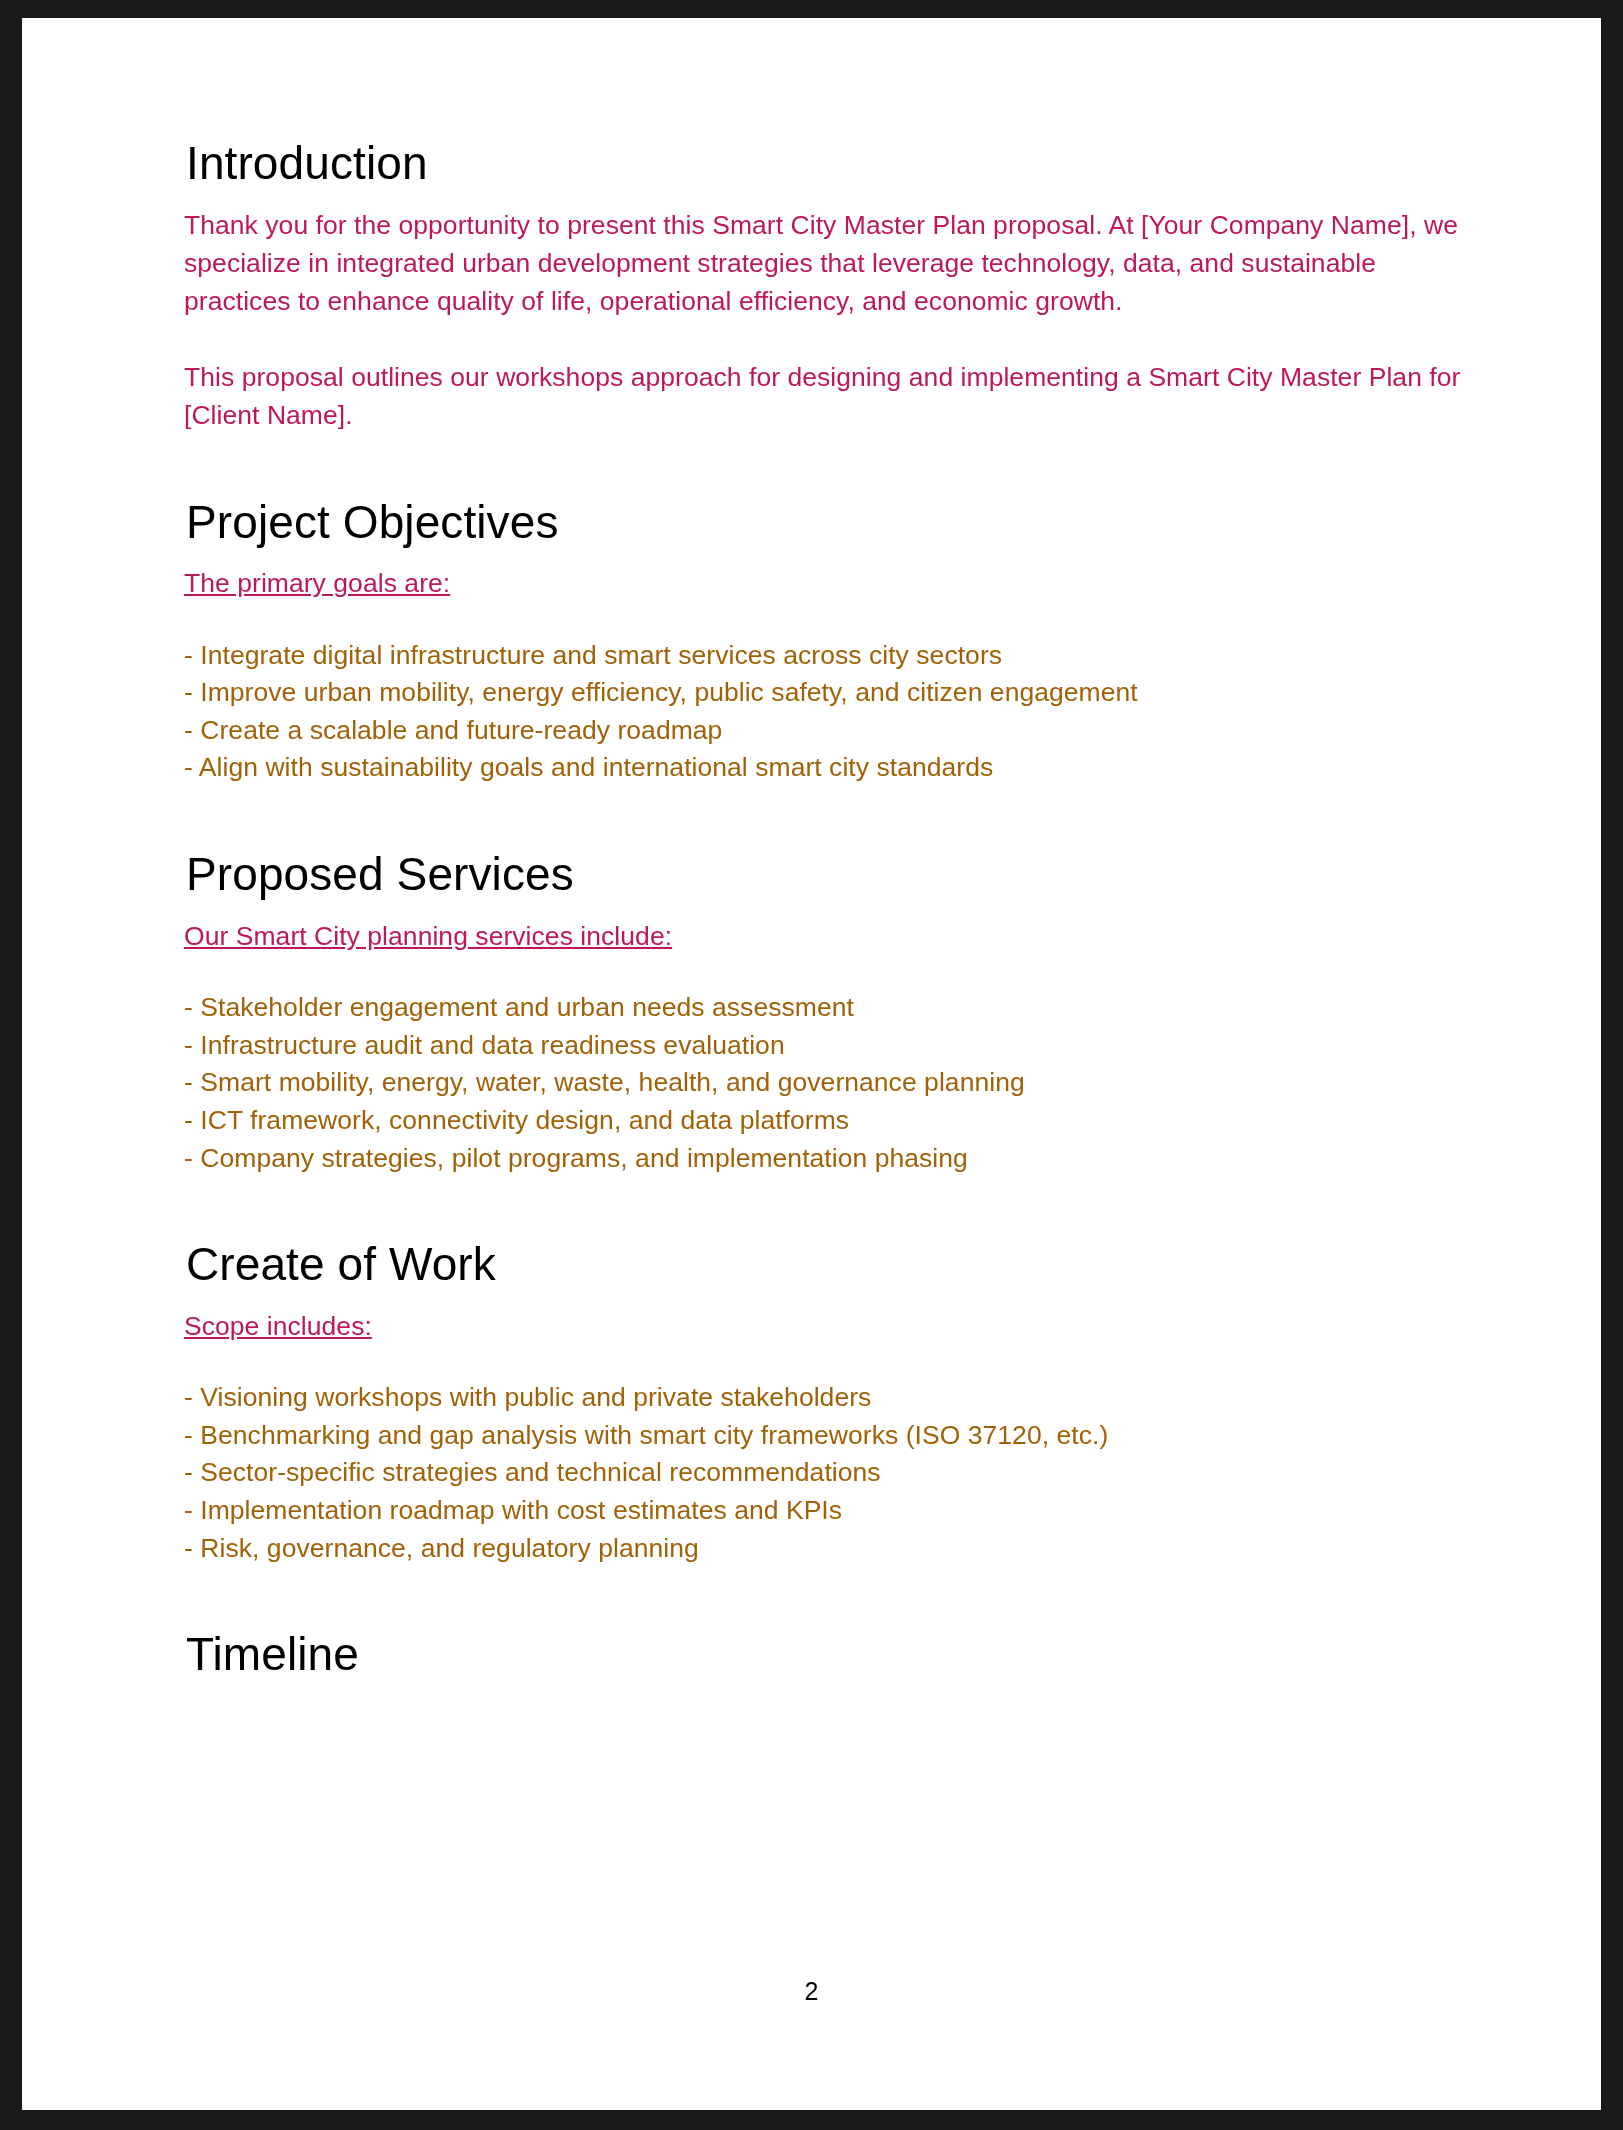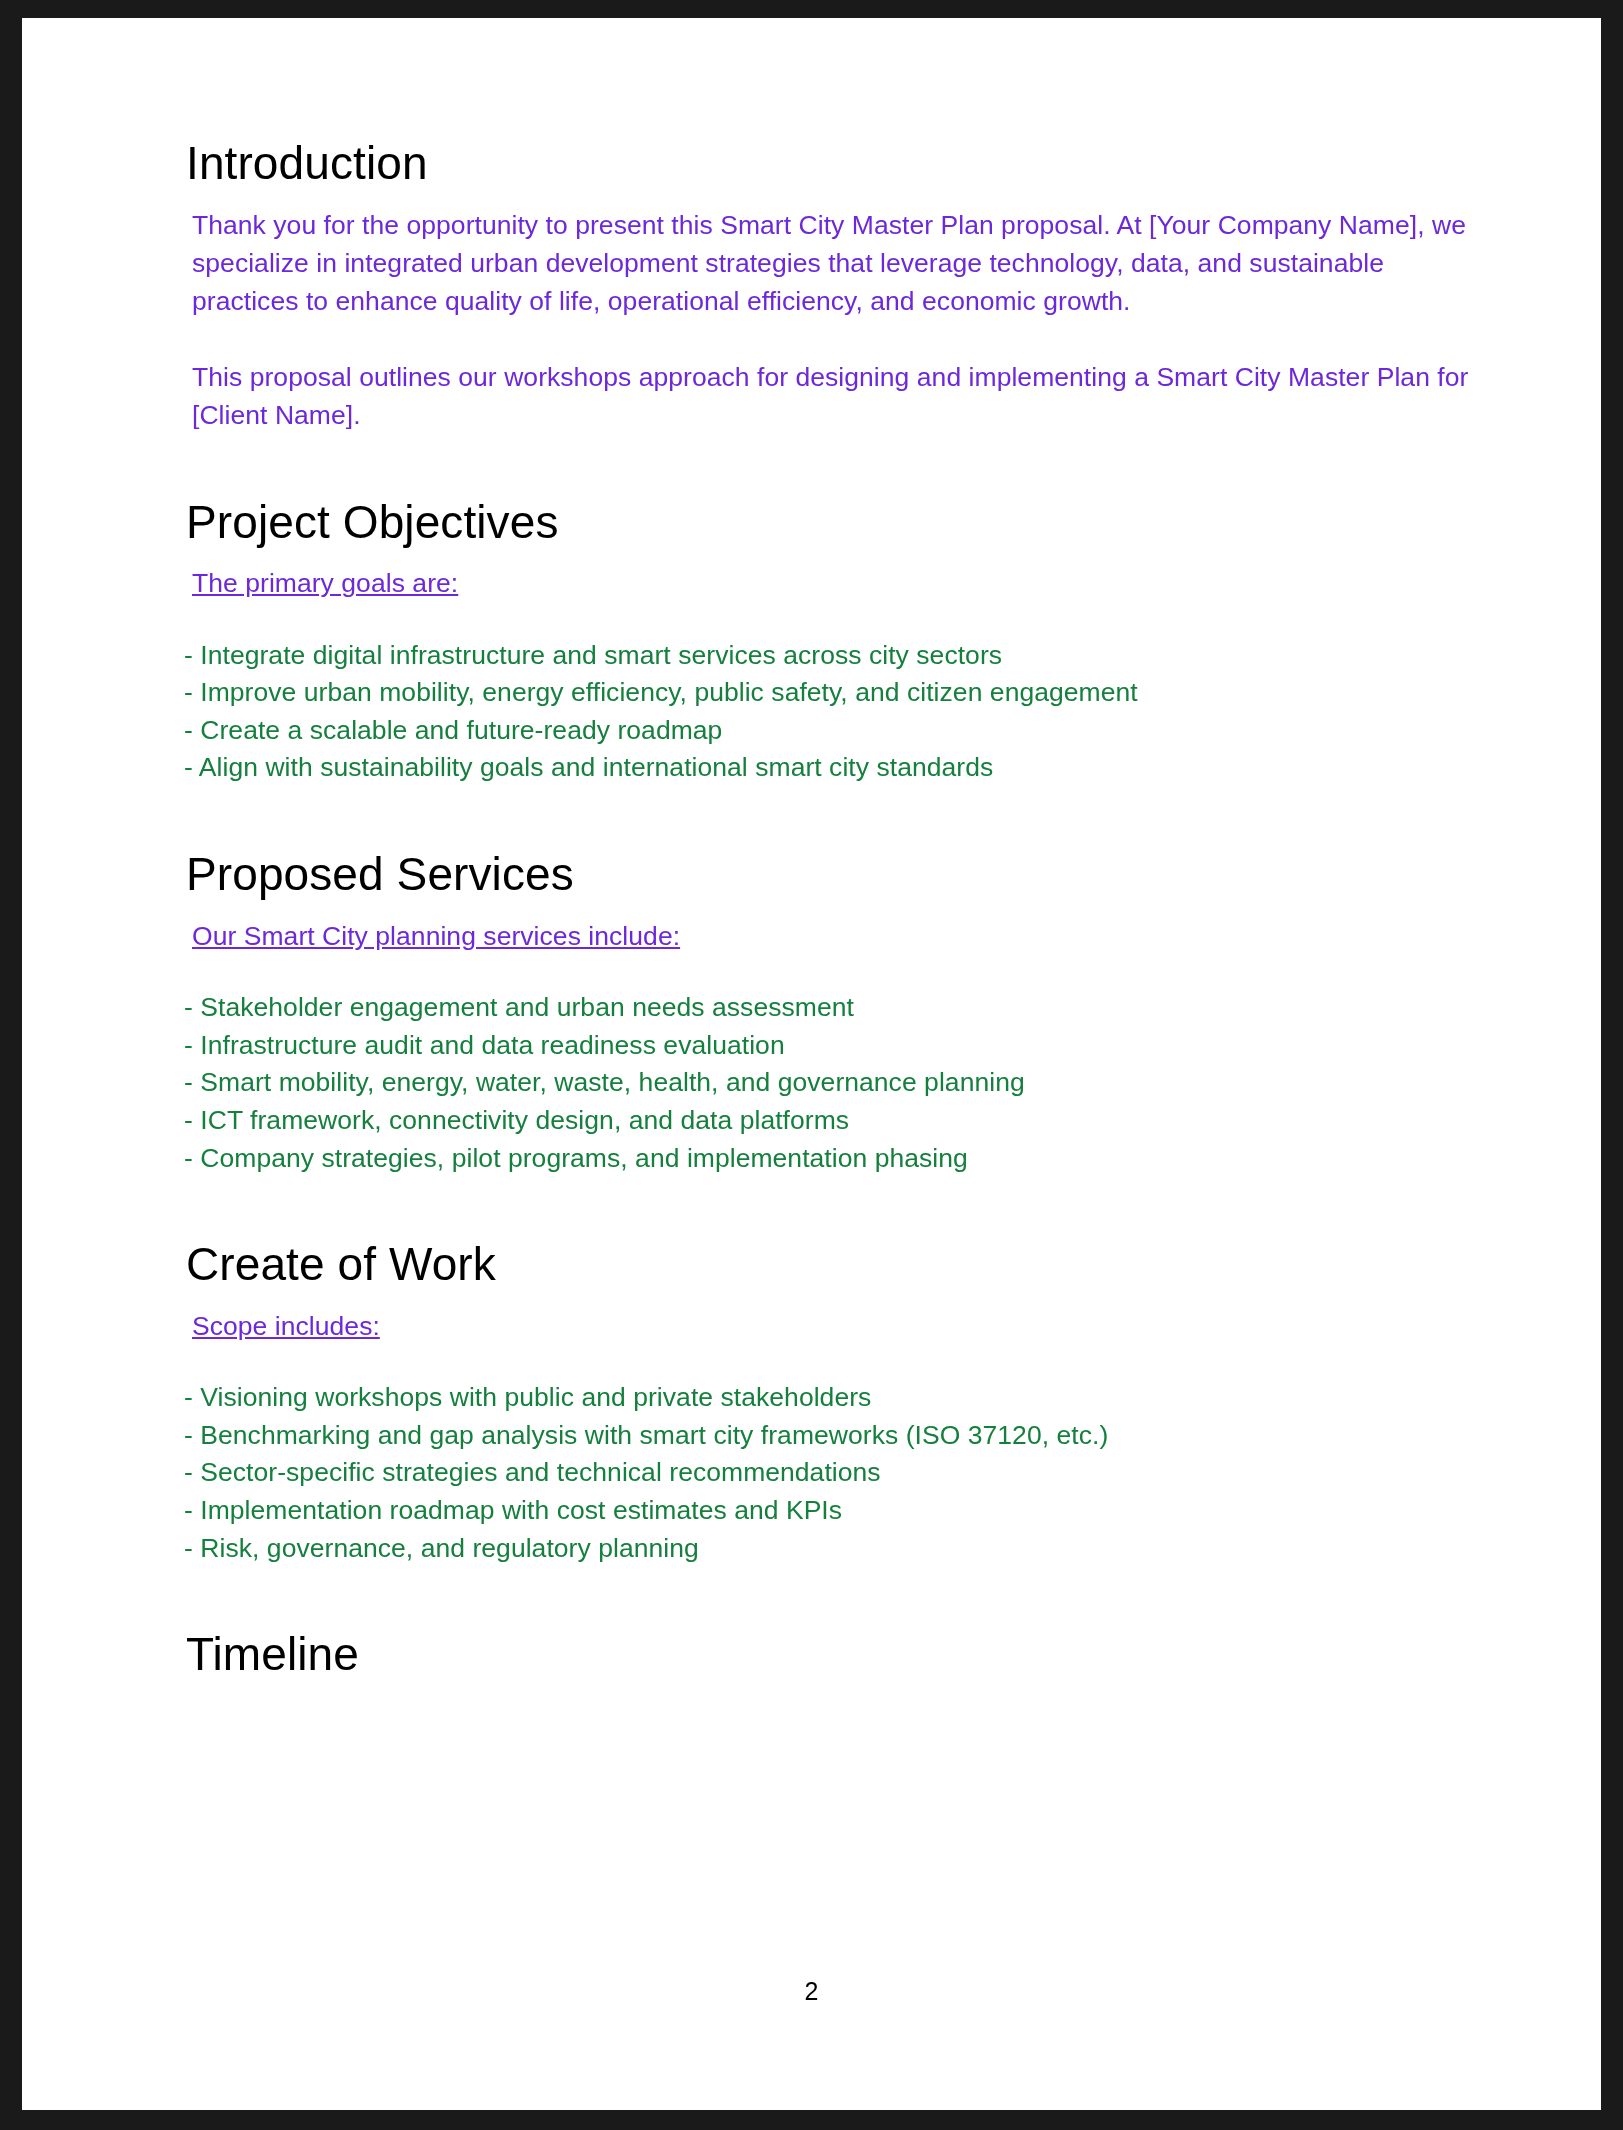--- a/index.html
+++ b/index.html
@@ -51,40 +51,40 @@
   }
 
   .heading-block.spaced-top {
     margin-top: 62px;
   }
 
   p.body-text {
     font-family: "Liberation Sans", sans-serif;
     font-size: 26.5px;
     line-height: 1.45;
-    color: #6d28d9;
-    margin: 8px;
+    color: #be185d;
+    margin: 0;
     letter-spacing: 0.05px;
   }
 
   p.body-text + p.body-text {
     margin-top: 37px;
   }
 
   .bullet-list {
     list-style: none;
     margin: 34px 0 0 0;
     padding: 0;
   }
 
   .bullet-list li {
     font-family: "Liberation Sans", sans-serif;
     font-size: 26.5px;
     line-height: 1.42;
-    color: #15803d;
+    color: #a16207;
     margin: 0;
     padding: 0;
     white-space: nowrap;
     letter-spacing: 0.05px;
   }
 
   .intro-lead {
     margin-top: 0;
   }
 

